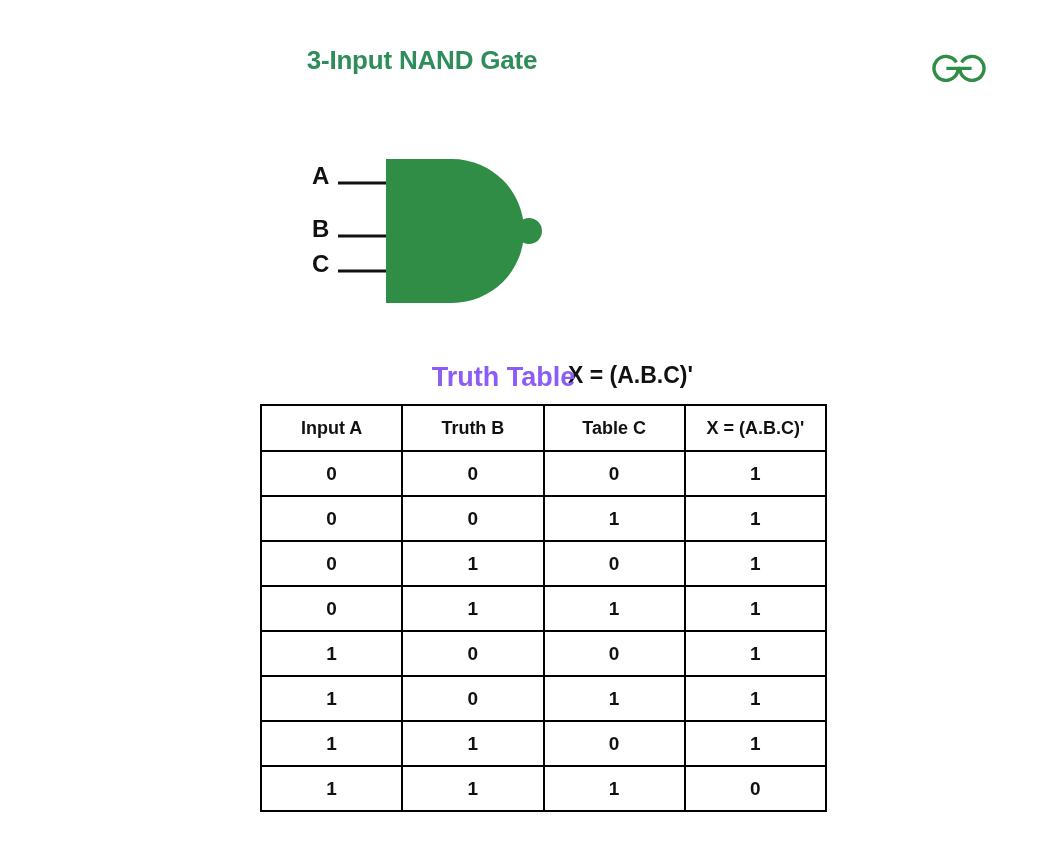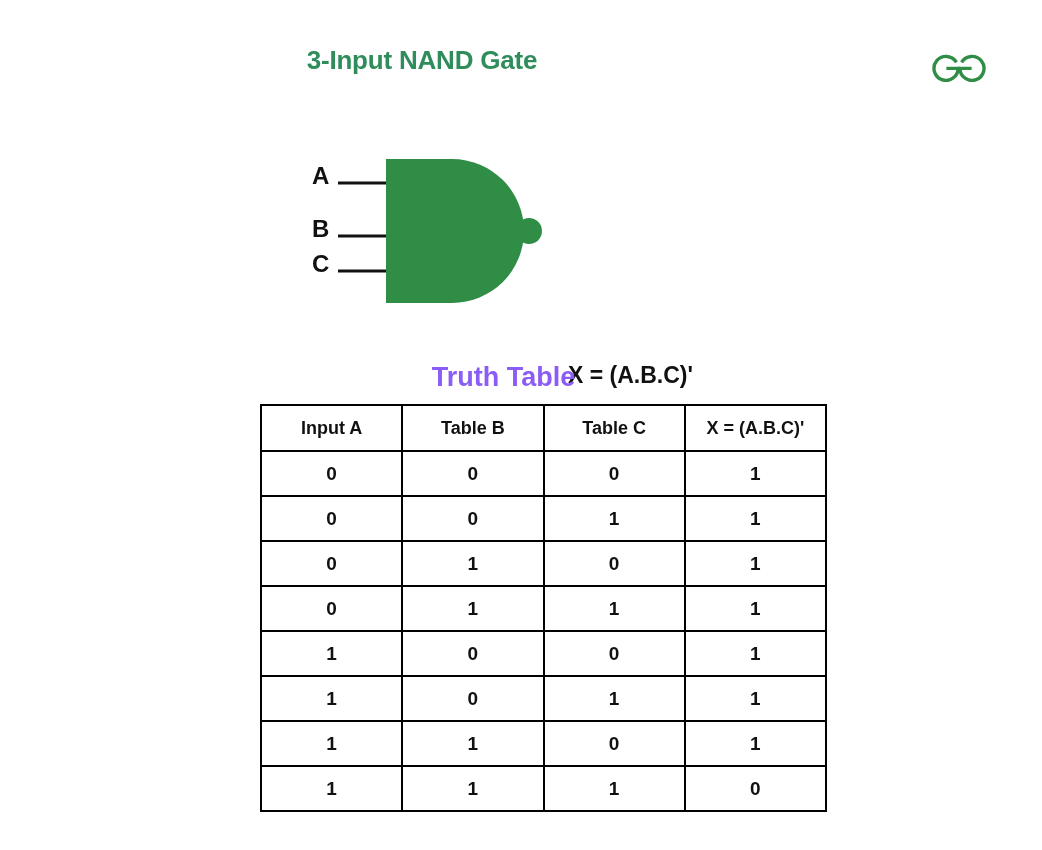--- a/index.html
+++ b/index.html
@@ -134,21 +134,21 @@
 
   <span id="output-expression">X = (A.B.C)'</span>
 </div>
 
 <div id="truth-table-heading">Truth Table</div>
 
 <table id="truth-table">
   <thead>
     <tr>
       <th>Input A</th>
-      <th>Table B</th>
+      <th>Truth B</th>
       <th>Table C</th>
       <th>X = (A.B.C)'</th>
     </tr>
   </thead>
   <tbody id="truth-table-body">
       <tr>
         <td>0</td>
         <td>0</td>
         <td>0</td>
         <td>1</td>

